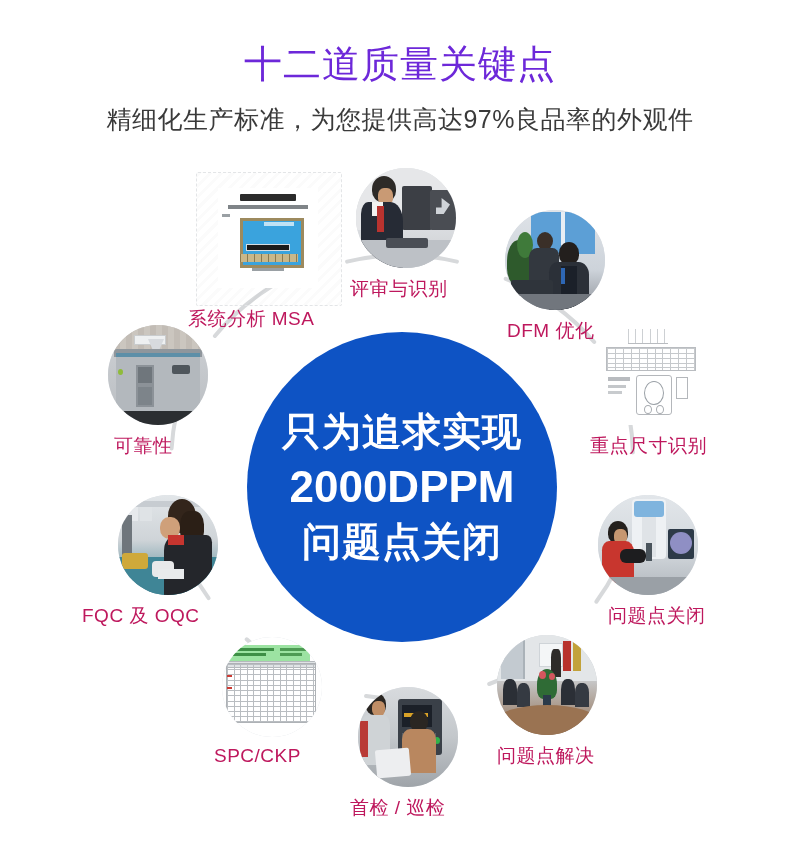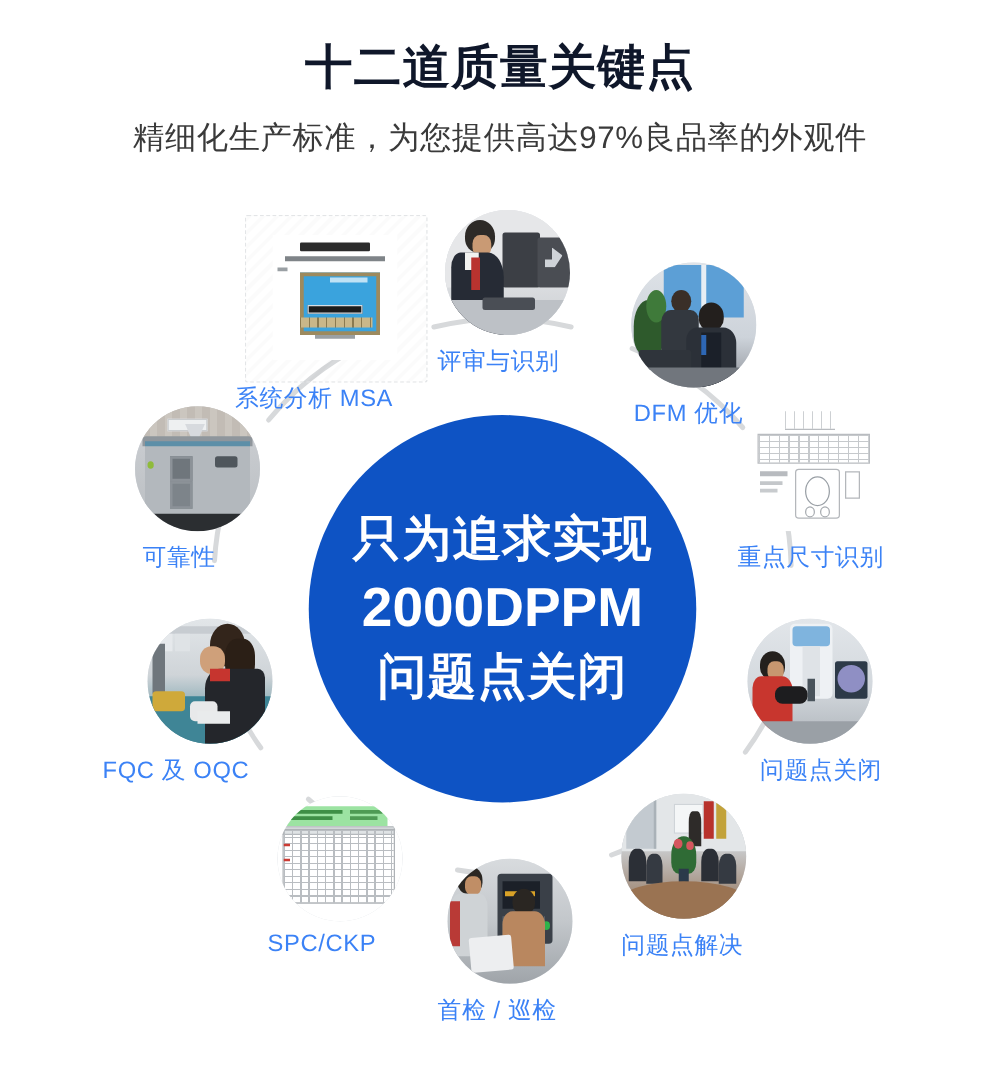--- a/index.html
+++ b/index.html
@@ -8,22 +8,22 @@
     background:#ffffff;
     font-family:"Liberation Sans","DejaVu Sans",sans-serif;
     overflow:hidden;
     position:relative;
   }
   #stage{position:relative;width:800px;height:860px;overflow:hidden;}
 
   
   .header{position:absolute;left:0;top:0;width:800px;text-align:center;}
   .title{
-    font-size:38px;font-weight:700;color:#0f172a;letter-spacing:1px;
-    margin-top:33px;line-height:1.15;
+    font-size:38px;font-weight:400;color:#6d28d9;letter-spacing:1px;
+    margin-top:43px;line-height:1.15;
   }
   .subtitle{
     font-size:25px;color:#3a3a3a;margin-top:16px;letter-spacing:0.5px;
     font-weight:400;
   }
 
   
   .wheel{position:absolute;left:0;top:150px;width:800px;height:710px;}
   .ringsvg{position:absolute;left:0;top:0;width:800px;height:710px;}
 
@@ -45,21 +45,21 @@
   
   .node{position:absolute;}
   .thumb{
     width:100px;height:100px;border-radius:50%;
     overflow:hidden;position:relative;
     background:#d9dde2;
   }
   .thumb.doc{border-radius:0;background:transparent;}
   .node-label{
     position:absolute;white-space:nowrap;
-    font-size:19px;color:#3b82f6;letter-spacing:0.5px;
+    font-size:19px;color:#be185d;letter-spacing:0.5px;
   }
 
   
   .ph{position:absolute;left:0;top:0;width:100%;height:100%;}
   .ph i{position:absolute;display:block;}
 
   
   .p-review{background:linear-gradient(180deg,#e9eaec 0%,#dddfe2 55%,#c9ccd0 100%);}
   .p-review .wall{left:0;top:0;width:100%;height:62%;background:#e6e7e9;}
   .p-review .mon1{left:46%;top:18%;width:30%;height:44%;background:#3c3f45;border-radius:2px;}

